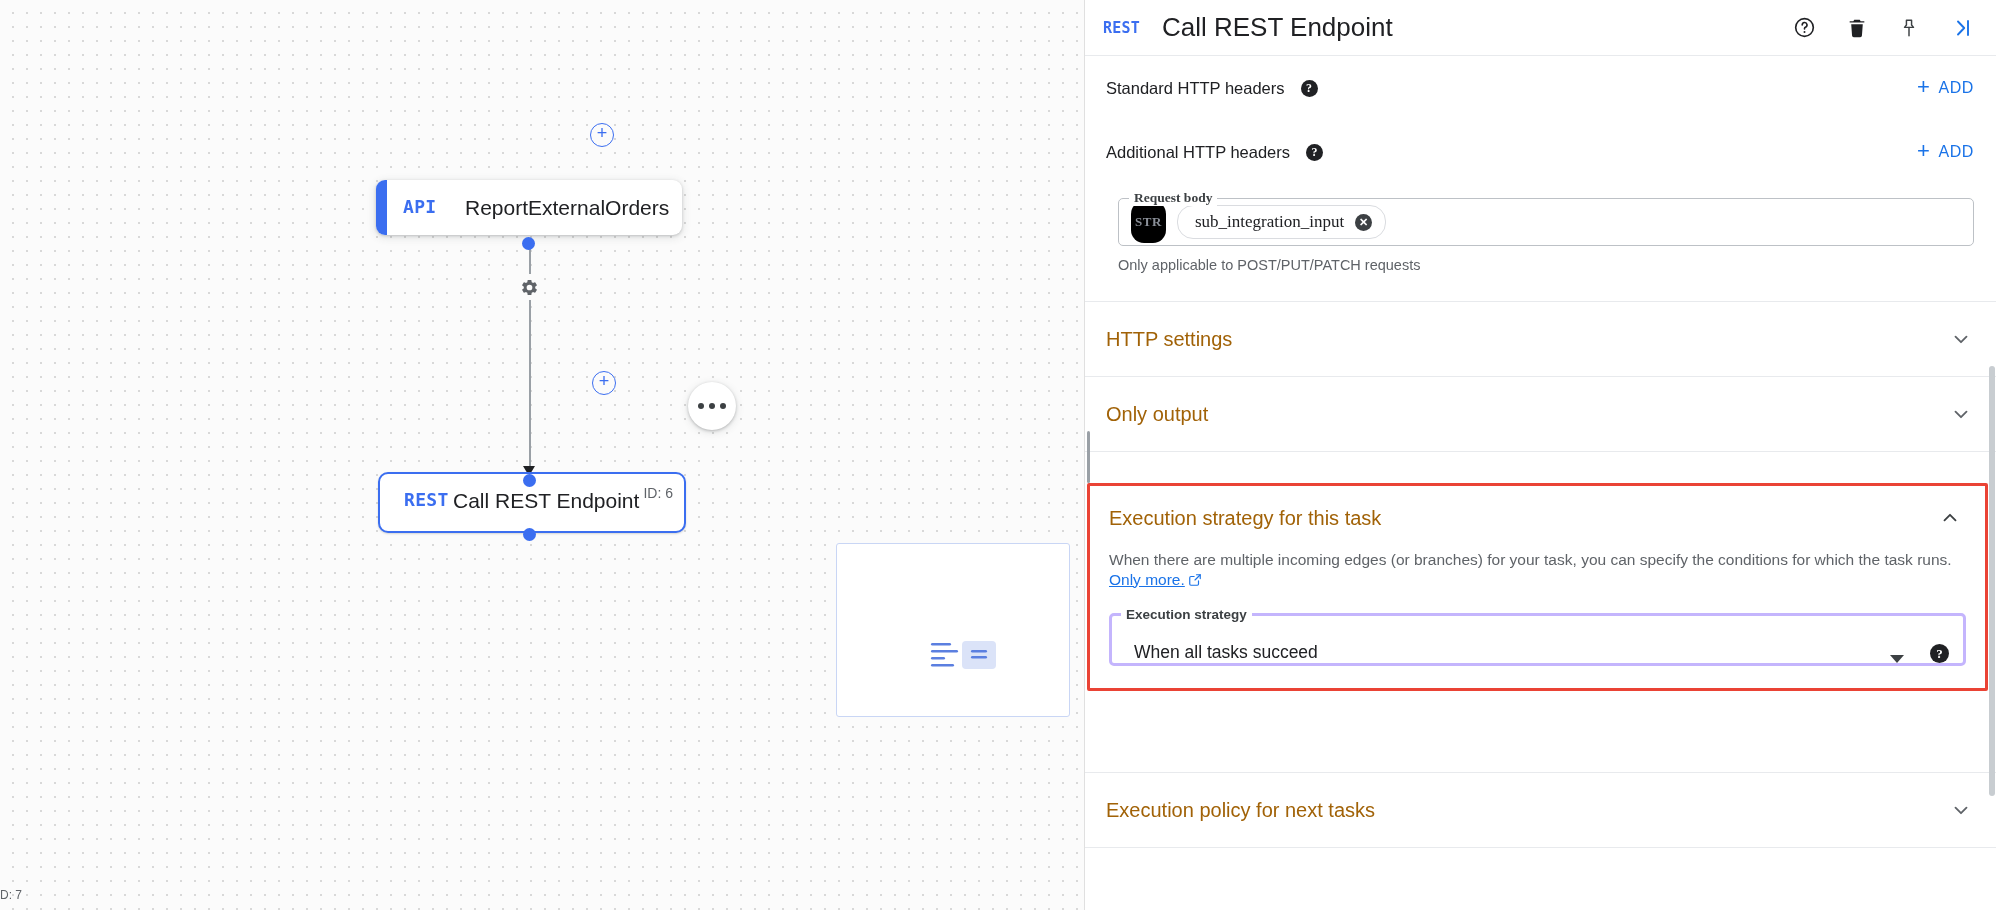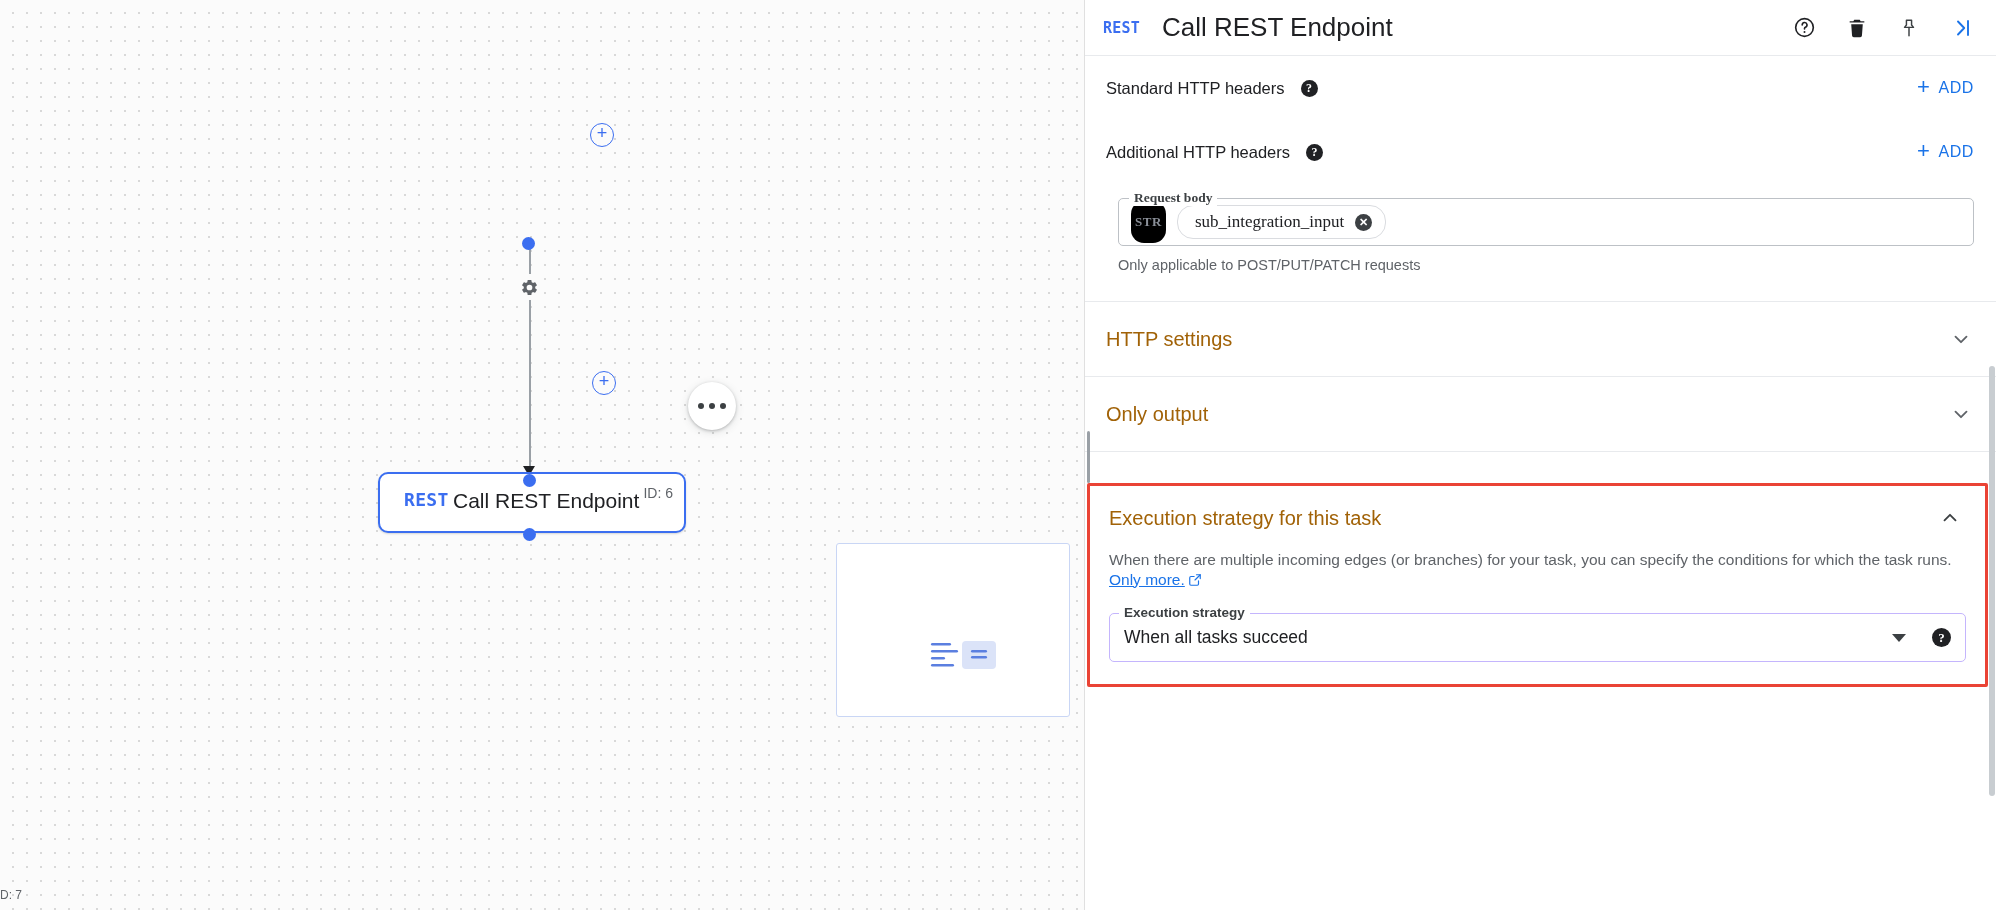--- a/index.html
+++ b/index.html
@@ -195,22 +195,22 @@
     box-sizing:border-box;
   }
   #exec-strategy .section{height:64px;padding-left:19px;}
   .exec-desc{
     padding:0 22px 0 19px;font-size:15.5px;color:#5f6368;line-height:19.5px;
   }
   .exec-desc a{color:#1a73e8;text-decoration:underline;}
   .ext-link{display:inline-block;vertical-align:-2px;margin-left:3px;}
   #exec-select-wrap{margin:22px 19px 22px 19px;position:relative;}
   #exec-select{
-    border:1px solid #c4b5fd;border-radius:5px;height:47px;
-    display:flex;align-items:center;padding:0 14px 0 14px;position:relative;cursor:pointer;
+    border:3px solid #c4b5fd;border-radius:5px;height:47px;
+    display:flex;align-items:flex-end;padding:0 14px 0 22px;position:relative;cursor:pointer;
   }
   #exec-select .legend{
     position:absolute;top:-9px;left:9px;background:#fff;padding:0 5px;
     font-size:13.5px;color:#3c4043;font-weight:600;
   }
   #exec-select .val{font-size:17.5px;color:#202124;}
   .caret{
     margin-left:auto;width:0;height:0;border-left:7px solid transparent;
     border-right:7px solid transparent;border-top:8px solid #3c4043;
   }
@@ -236,20 +236,25 @@
   <div id="canvas">
 
     <div id="edge"></div>
     <div id="edge-arrow"></div>
     <div id="edge-gear">
       <svg width="19" height="19" viewBox="0 0 24 24" fill="#5f6368" aria-hidden="true">
         <path d="M19.14 12.94a7.07 7.07 0 0 0 .06-.94 7.07 7.07 0 0 0-.06-.94l2.03-1.58a.49.49 0 0 0 .12-.61l-1.92-3.32a.49.49 0 0 0-.59-.22l-2.39.96a7.02 7.02 0 0 0-1.62-.94l-.36-2.54a.48.48 0 0 0-.48-.41h-3.84a.48.48 0 0 0-.48.41l-.36 2.54c-.59.24-1.13.56-1.62.94l-2.39-.96a.49.49 0 0 0-.59.22L2.73 8.87a.49.49 0 0 0 .12.61l2.03 1.58c-.04.31-.06.62-.06.94 0 .32.02.63.06.94l-2.03 1.58a.49.49 0 0 0-.12.61l1.92 3.32c.12.21.36.29.59.22l2.39-.96c.49.38 1.03.7 1.62.94l.36 2.54c.04.24.24.41.48.41h3.84c.24 0 .44-.17.48-.41l.36-2.54c.59-.24 1.13-.56 1.62-.94l2.39.96c.23.07.47-.1.59-.22l1.92-3.32a.49.49 0 0 0-.12-.61l-2.03-1.58zM12 15.6A3.6 3.6 0 1 1 12 8.4a3.6 3.6 0 0 1 0 7.2z"></path>
       </svg>
     </div>
 
+    <div class="node" id="node-api">
+      <div class="stripe"></div>
+      <div class="node-kind">API</div>
+      <div class="node-title">ReportExternalOrders</div>
+    </div>
     <div class="port" id="port-api-out"></div>
     <div class="plus-btn" id="plus-api">
         <span>+</span>
       </div>
 
     <div class="node" id="node-rest">
 
       <div class="node-kind">REST</div>
       <div class="node-title">Call REST Endpoint</div>
       <div class="node-id">ID: 6</div>
@@ -393,19 +398,31 @@
         <div id="exec-select-wrap">
           <div id="exec-select">
             <span class="legend">Execution strategy</span>
             <span class="val">When all tasks succeed</span>
             <span class="caret"></span>
             <span class="help-dot">?</span>
           </div>
         </div>
       </div>
 
+      <div style="position:absolute;left:0;right:0;top:716px;">
+        <div class="divider"></div>
+        <div class="section">
+          <span class="stitle">Execution policy for next tasks</span>
+          <span class="chev">
+            <svg width="22" height="22" viewBox="0 0 24 24" fill="none" stroke="#5f6368" stroke-width="2" stroke-linecap="round" stroke-linejoin="round">
+                <path d="M6 9.5l6 6 6-6"></path>
+              </svg>
+          </span>
+        </div>
+        <div class="divider"></div>
+      </div>
 
       <div id="panel-scroll-track">
         <div id="panel-scroll-thumb"></div>
       </div>
     </div>
   </div>
 </div>
 
 </body></html>

